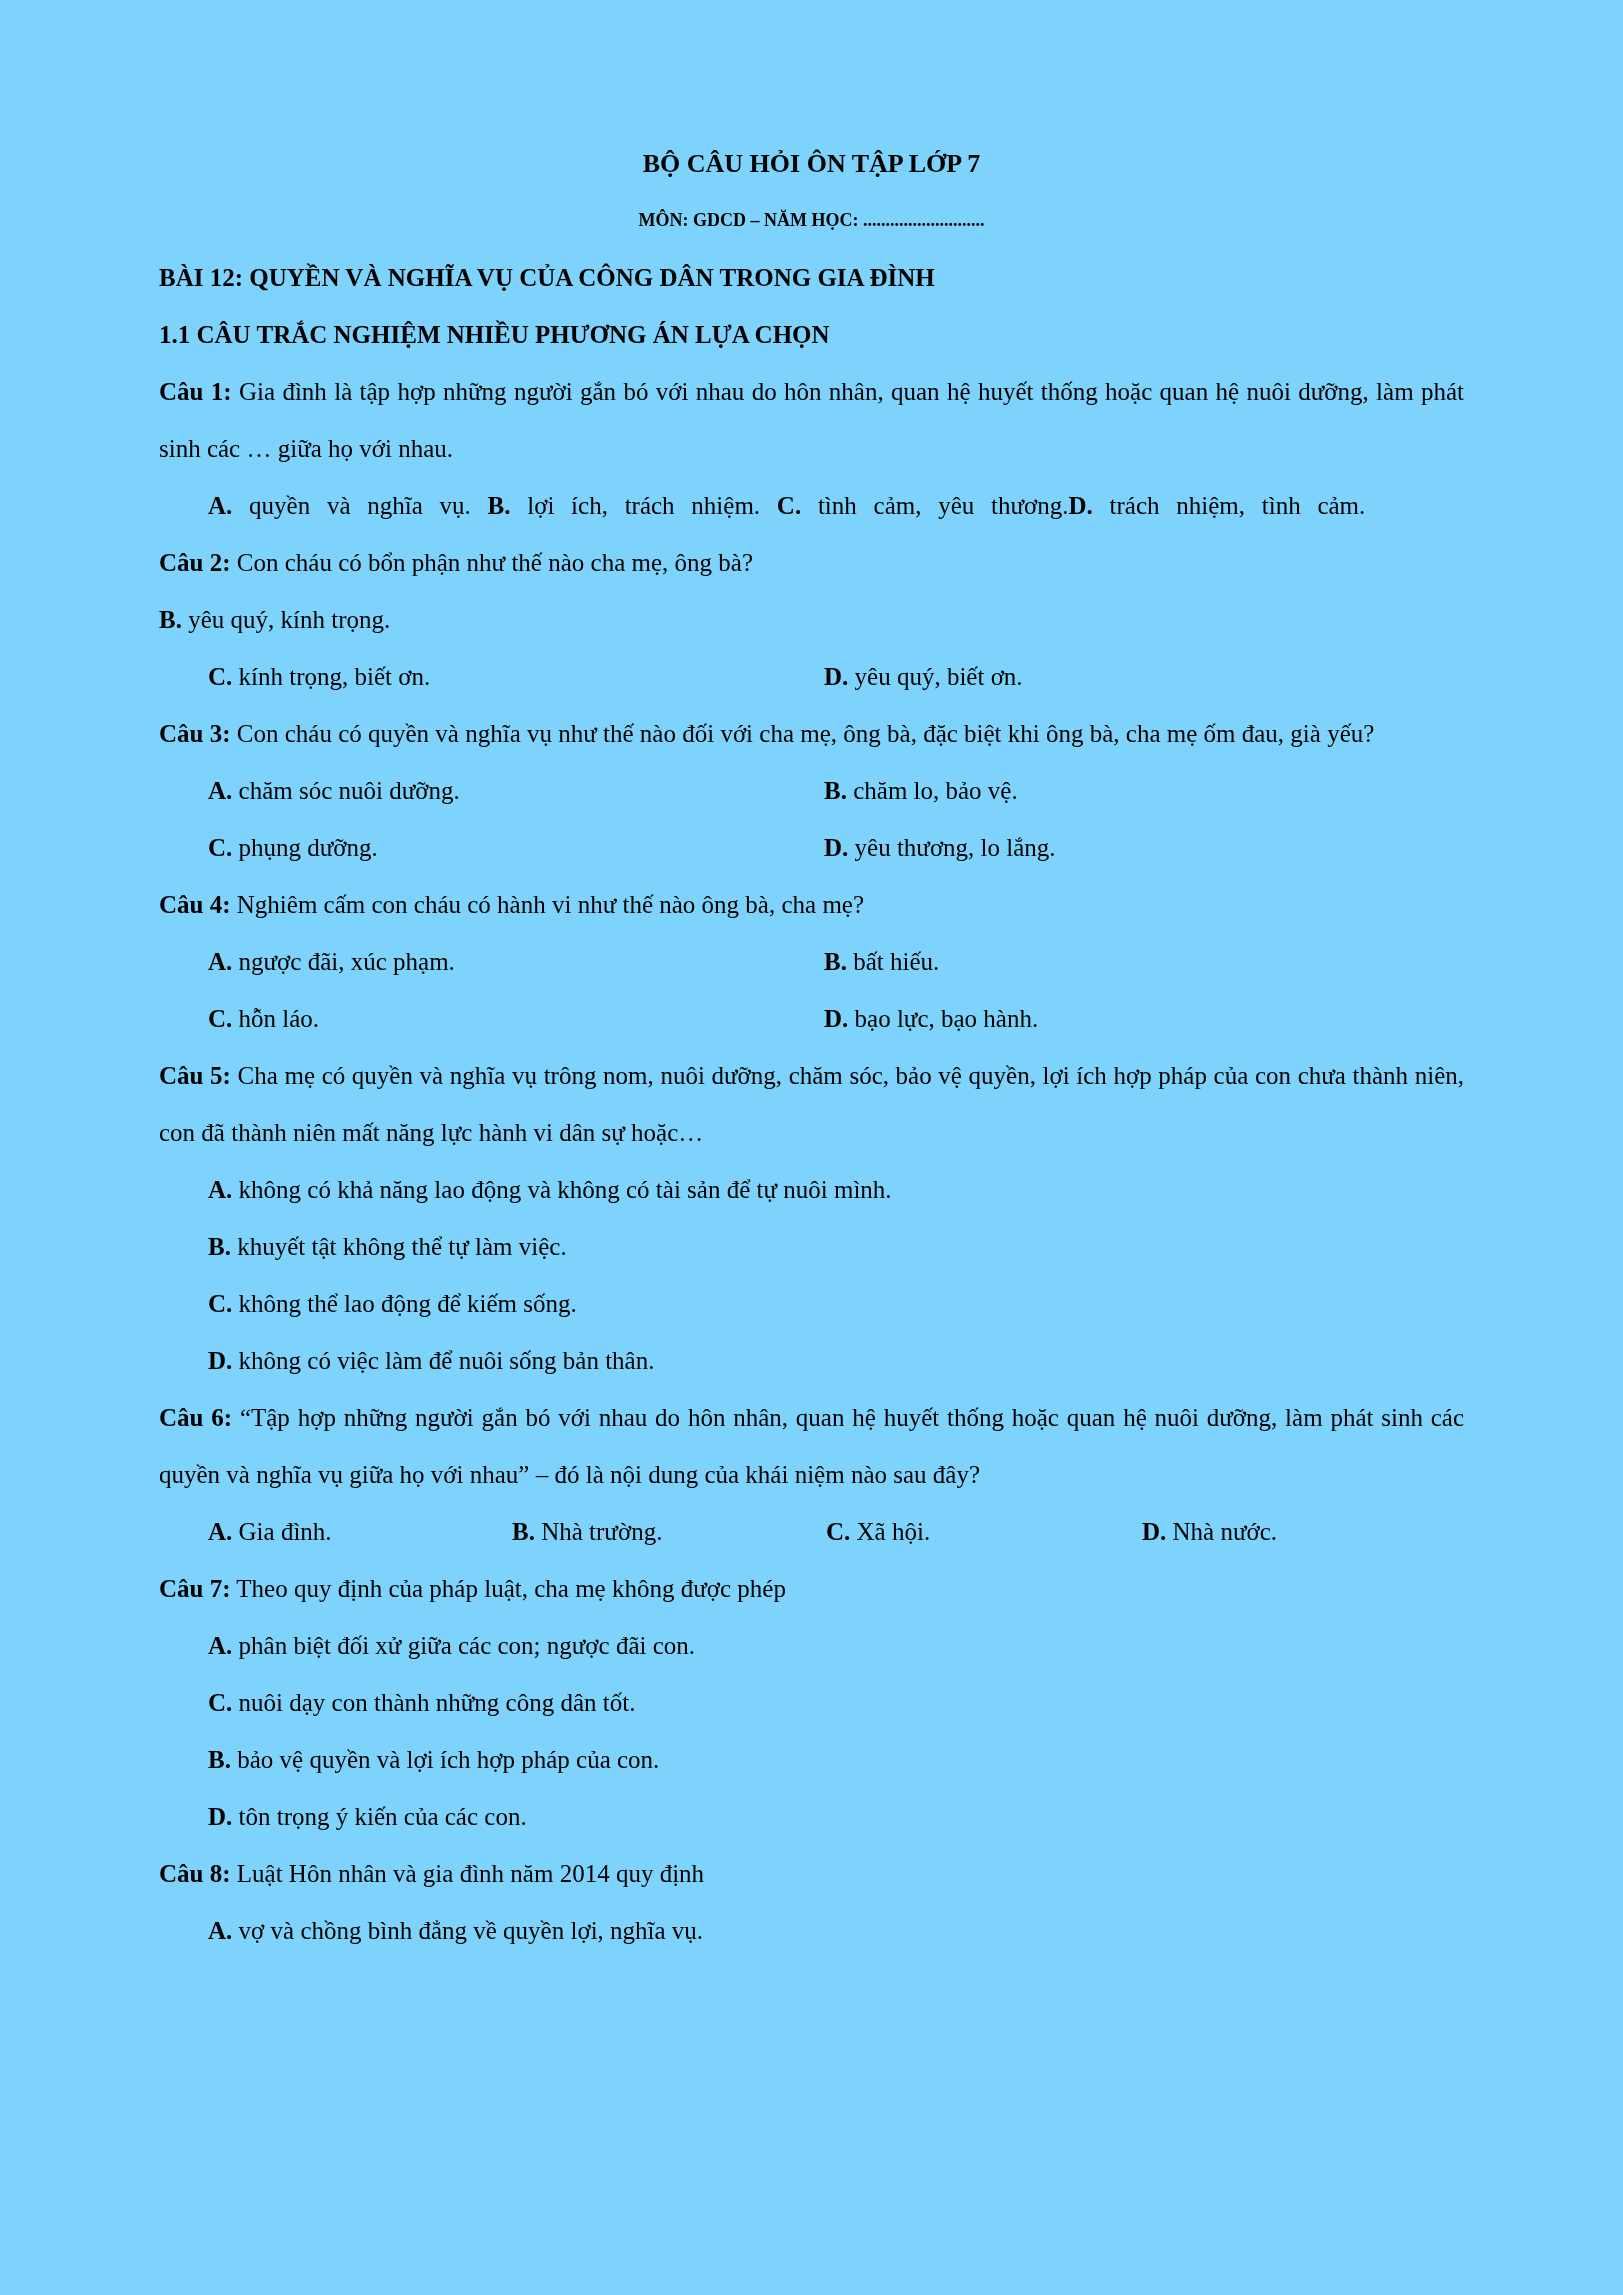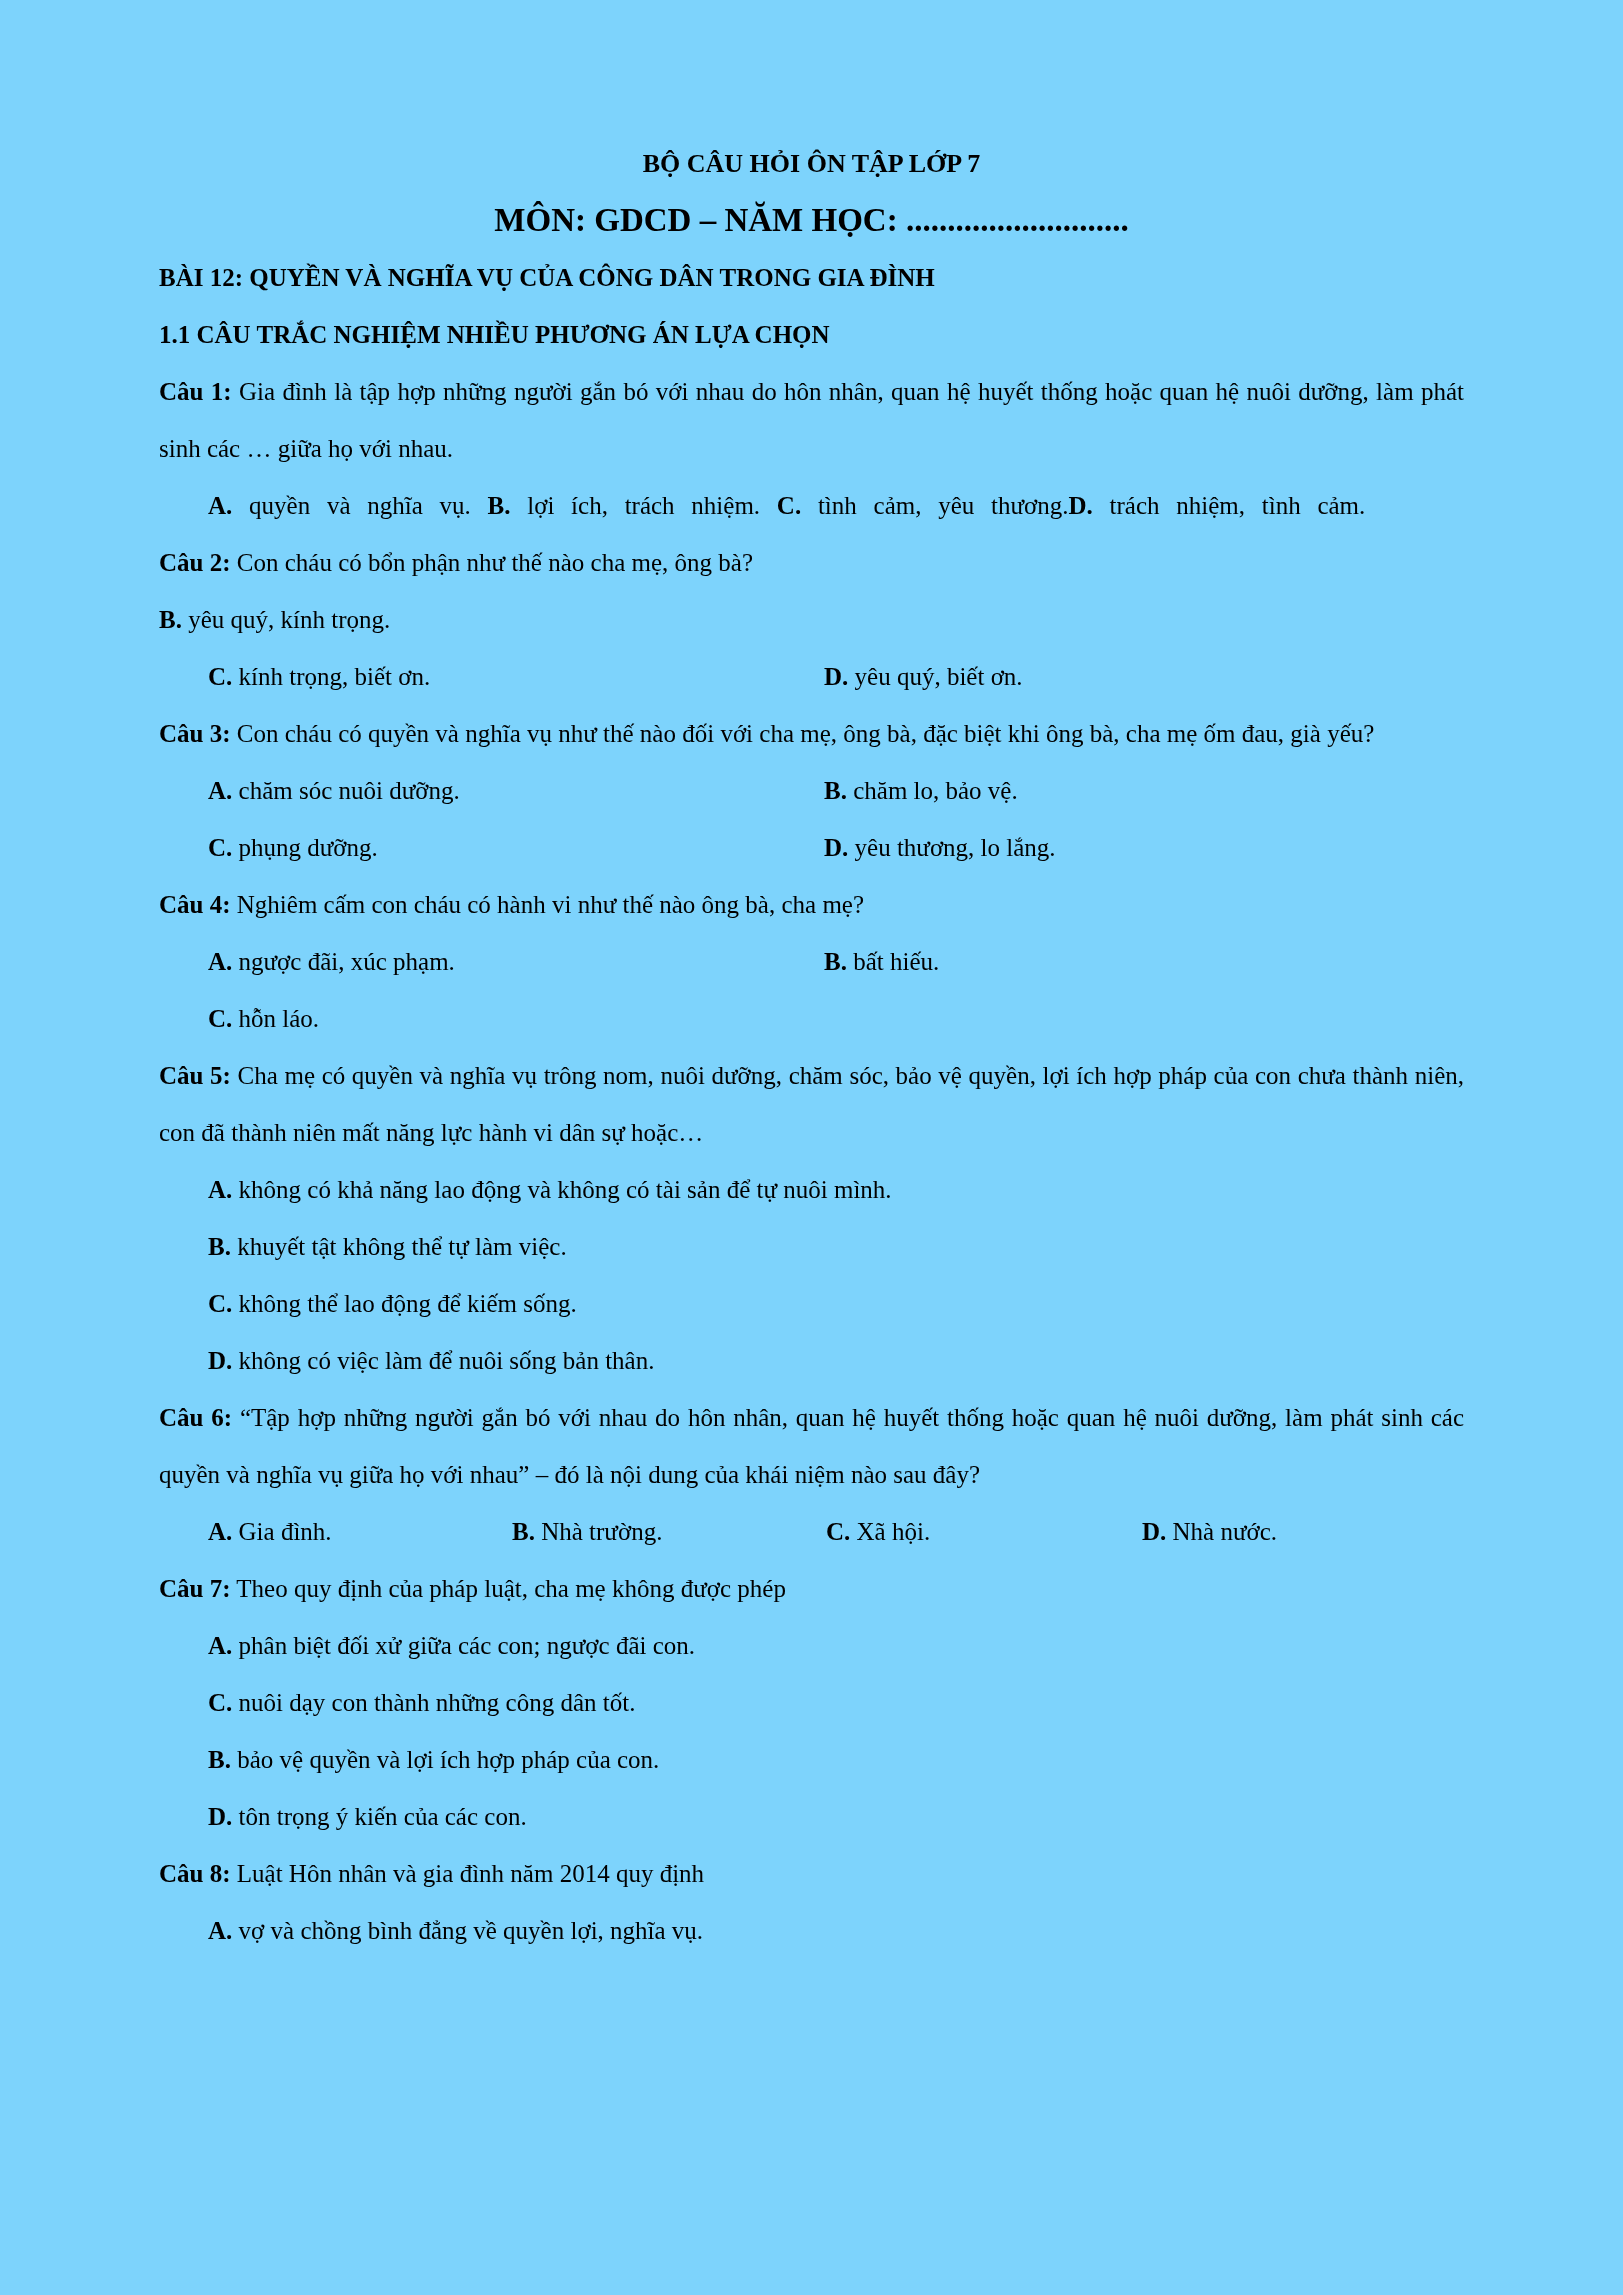--- a/index.html
+++ b/index.html
@@ -17,21 +17,21 @@
     color: #000000;
     font-family: "Liberation Serif", "DejaVu Serif", serif;
     font-size: 25px;
     line-height: 57px;
     overflow: hidden;
   }
   p { margin: 0; }
   .center { text-align: center; }
   .bold { font-weight: bold; }
   .title { font-size: 26px; }
-  .subtitle { font-size: 33px; }
+  .subtitle { font-size: 18px; }
   .heading { font-weight: bold; text-align: left; }
   .q-text { text-align: justify; }
   .q-text b { font-weight: bold; }
   
   .opt-inline {
     text-align: justify;
     text-indent: 49px;
     word-spacing: 0.42em;
   }
   
@@ -74,20 +74,21 @@
         <span class="opt-a"><b>C.</b> phụng dưỡng.</span>
         <span class="opt-b"><b>D.</b> yêu thương, lo lắng.</span>
       </p>
       <p class="q-text"><b>Câu 4:</b> Nghiêm cấm con cháu có hành vi như thế nào ông bà, cha mẹ?</p>
       <p class="opt-row">
         <span class="opt-a"><b>A.</b> ngược đãi, xúc phạm.</span>
         <span class="opt-b"><b>B.</b> bất hiếu.</span>
       </p>
       <p class="opt-row">
         <span class="opt-a"><b>C.</b> hỗn láo.</span>
+        <span class="opt-b"><b>D.</b> bạo lực, bạo hành.</span>
       </p>
       <p class="q-text"><b>Câu 5:</b> Cha mẹ có quyền và nghĩa vụ trông nom, nuôi dưỡng, chăm sóc, bảo vệ quyền, lợi ích hợp pháp của con chưa thành niên, con đã thành niên mất năng lực hành vi dân sự hoặc…</p>
       <p>
         <span class="opt-single"><b>A.</b> không có khả năng lao động và không có tài sản để tự nuôi mình.</span>
       </p>
       <p>
         <span class="opt-single"><b>B.</b> khuyết tật không thể tự làm việc.</span>
       </p>
       <p>
         <span class="opt-single"><b>C.</b> không thể lao động để kiếm sống.</span>

